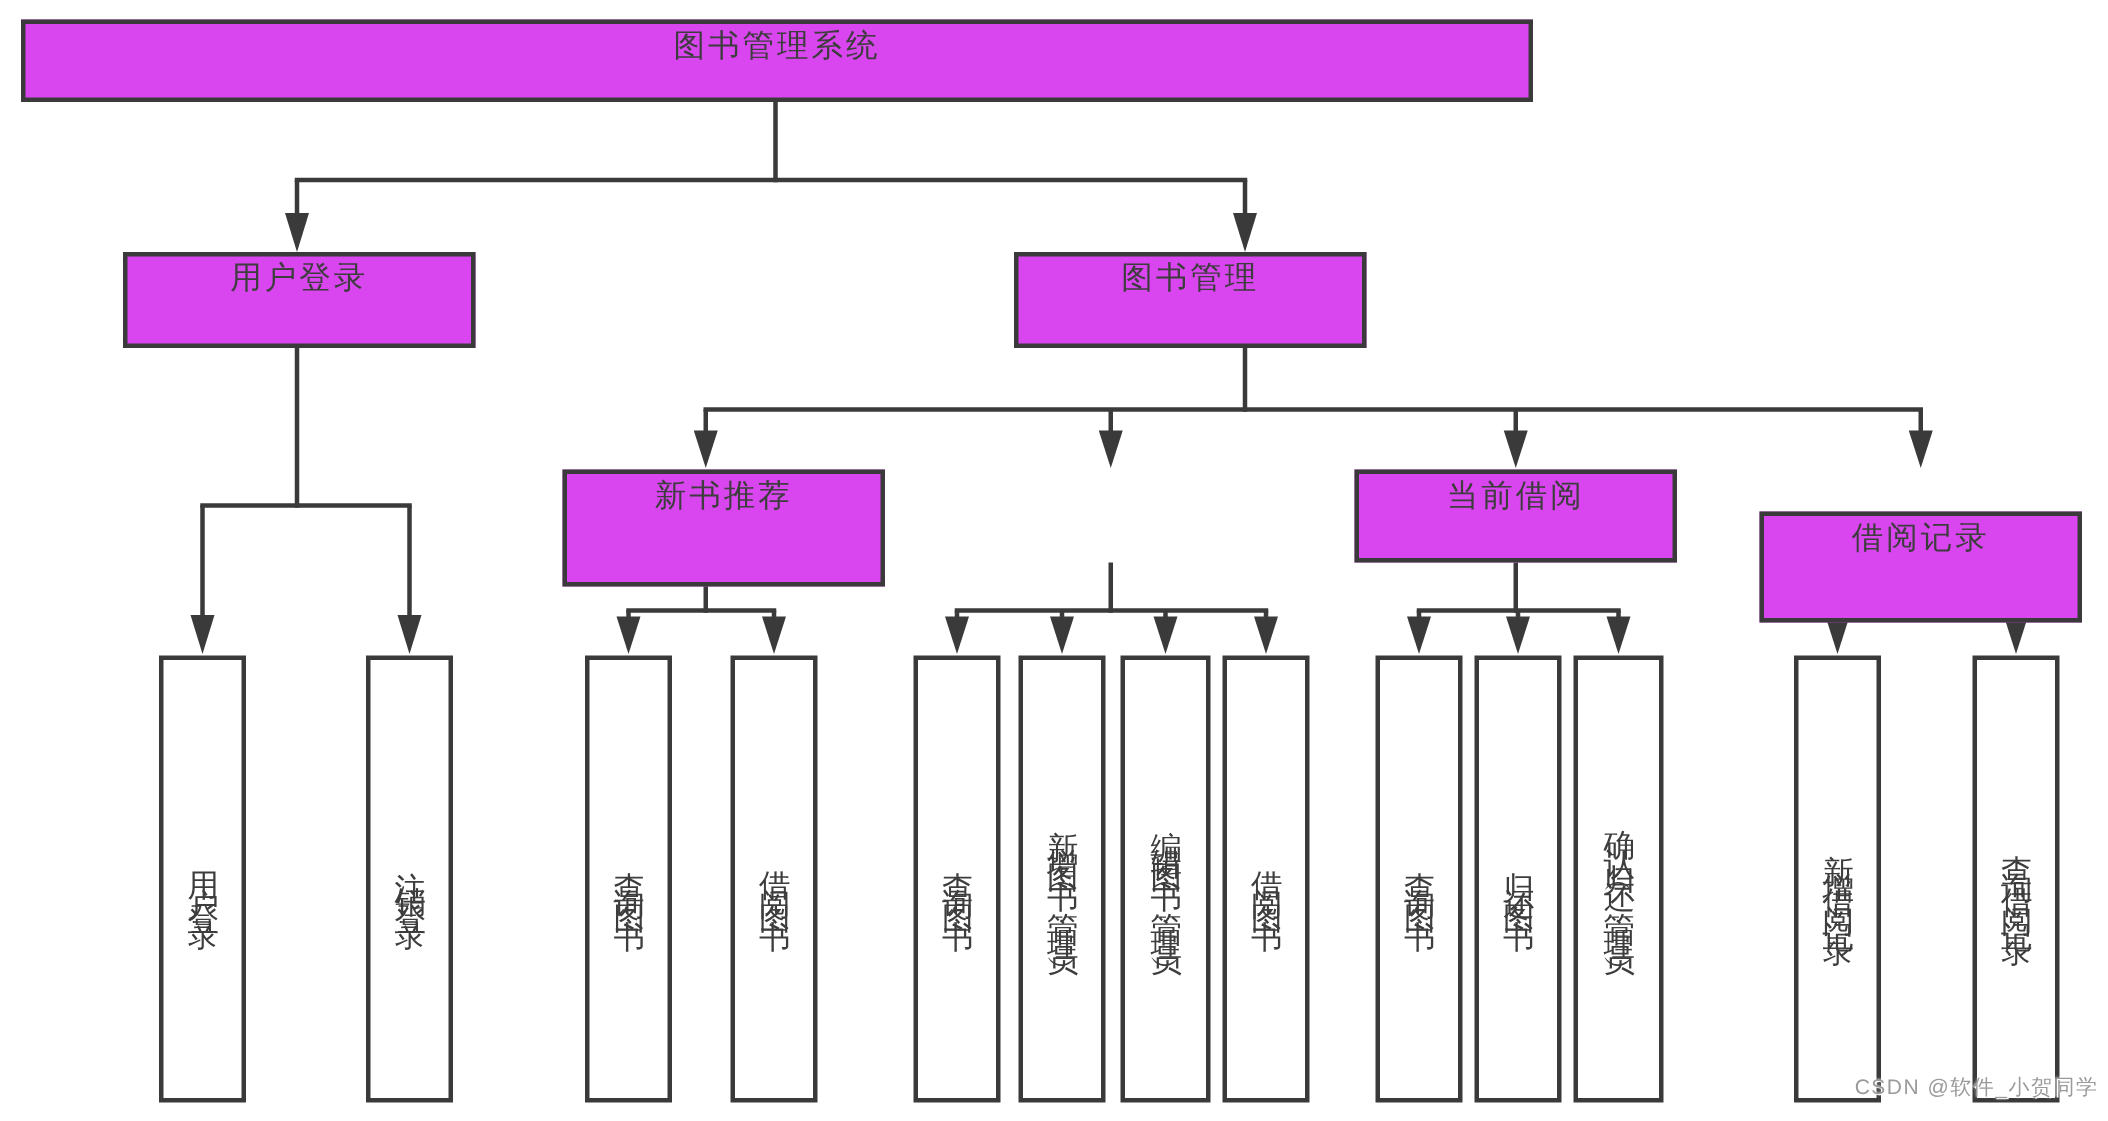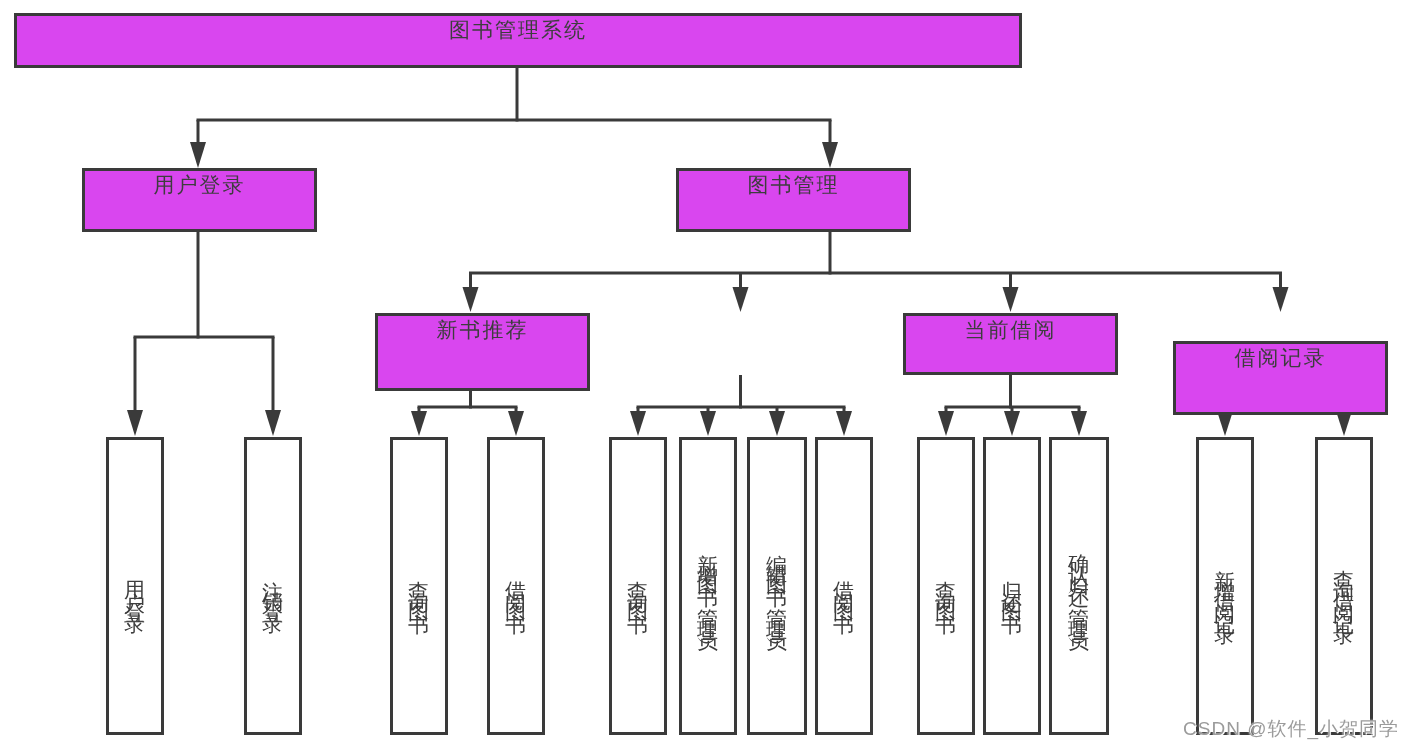--- a/index.html
+++ b/index.html
@@ -82,21 +82,21 @@
   #n-b4 { left: 815px; }
   #n-c1 { left: 917px; }
   #n-c2 { left: 983px; }
   #n-c3 { left: 1049px; width: 60px; }
   #n-d1 { left: 1196px; }
   #n-d2 { left: 1315px; }
   #watermark {
     position: absolute;
     right: 6px;
     top: 716px;
-    font-size: 19px;
+    font-size: 14px;
     letter-spacing: 1px;
     color: #9b9b9b;
     text-shadow: 0 0 2px #ffffff, 1px 1px 0 #ffffff;
   }
 </style>
 </head>
 <body>
 
 <div id="canvas">
 

